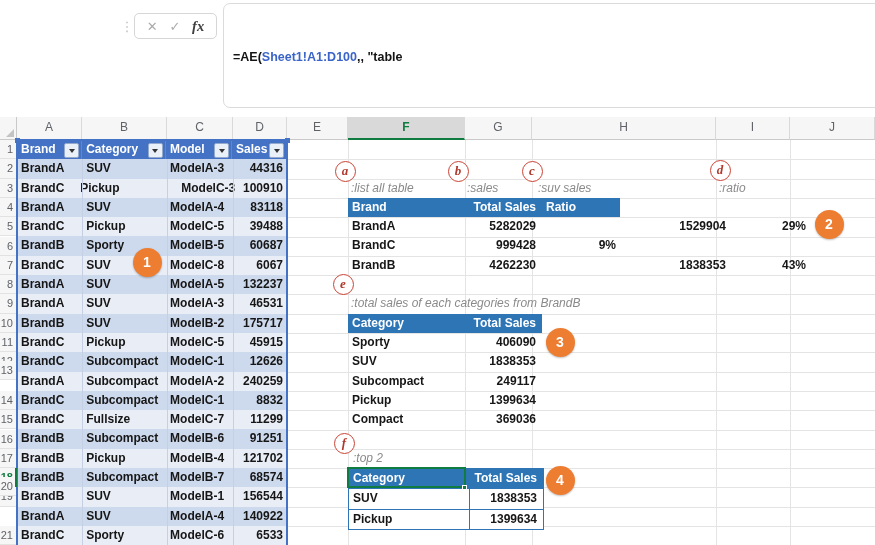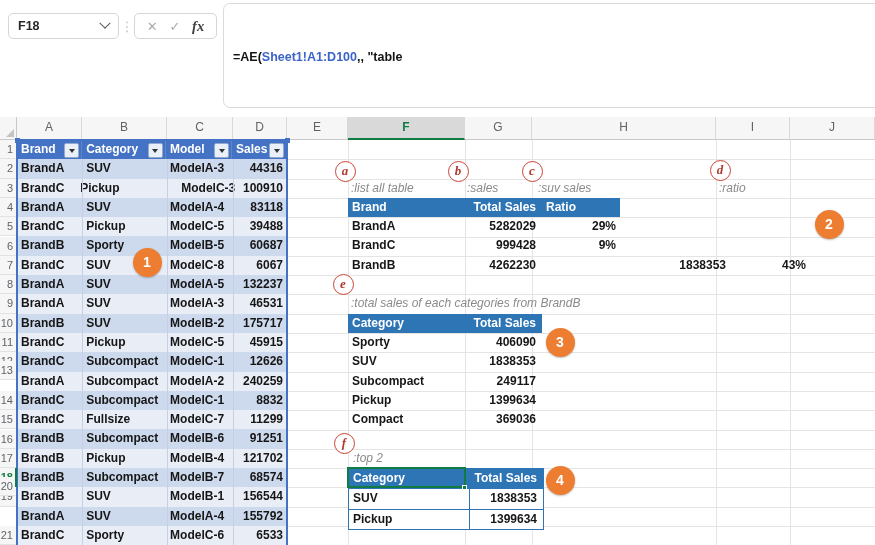--- a/index.html
+++ b/index.html
@@ -64,24 +64,20 @@
                   font-family:"Liberation Serif", serif; font-style:italic; font-size:13px; font-weight:700;
                   display:flex; align-items:center; justify-content:center; z-index:20; }
   #sel-handle { width:5px; height:5px; background:#107C41; border:1px solid #fff; z-index:11; }
   .range-handle { width:5px; height:5px; background:#4472C4; z-index:6; }
 </style>
 </head>
 <body>
 
 <div id="stage">
 
-  <div class="abs fb-box" id="name-box">
-    <span>F18</span>
-    <span class="chev"></span>
-  </div>
   <div class="abs" id="split-dots">
     <span>⋮</span>
   </div>
   <div class="abs fb-box" id="fx-box">
     <span class="xmark">✕</span>
     <span class="check">✓</span>
     <span class="fx">fx</span>
   </div>
   <div class="abs" id="formula-box">
     <div><span>=AE(</span><span class="ref">Sheet1!A1:D100</span><span>,, "table</span></div>
@@ -280,41 +276,42 @@
         <div class="mt-row band-light" style="height: 19.3px; line-height: 19.3px;">
           <div class="mt-cell" style="width: 65px;">BrandB</div>
           <div class="mt-cell" style="width: 85px;">SUV</div>
           <div class="mt-cell" style="width: 66px;">ModelB-1</div>
           <div class="mt-cell num" style="width: 54px;">156544</div>
         </div>
         <div class="mt-row band-dark" style="height: 19.3px; line-height: 19.3px;">
           <div class="mt-cell" style="width: 65px;">BrandA</div>
           <div class="mt-cell" style="width: 85px;">SUV</div>
           <div class="mt-cell" style="width: 66px;">ModelA-4</div>
-          <div class="mt-cell num" style="width: 54px;">155792</div>
+          <div class="mt-cell num" style="width: 54px;">140922</div>
         </div>
         <div class="mt-row band-light" style="height: 19.3px; line-height: 19.3px;">
           <div class="mt-cell" style="width: 65px;">BrandC</div>
           <div class="mt-cell" style="width: 85px;">Sporty</div>
           <div class="mt-cell" style="width: 66px;">ModelC-6</div>
           <div class="mt-cell num" style="width: 54px;">6533</div>
         </div>
       </div>
       <div class="abs" style="left: 82px; top: 159.3px; width: 1px; height: 386px; background: rgb(198, 208, 228); z-index: 3;"></div>
       <div class="abs" style="left: 167px; top: 159.3px; width: 1px; height: 386px; background: rgb(198, 208, 228); z-index: 3;"></div>
       <div class="abs" style="left: 233px; top: 159.3px; width: 1px; height: 386px; background: rgb(198, 208, 228); z-index: 3;"></div>
       <div class="abs" style="left: 348px; top: 197.9px; z-index: 3; border: none;">
         <div class="rt-row" style="height: 19.3px; line-height: 19.3px;">
           <div class="rt-cell rt-head al" style="width: 117px; border-right: none;">Brand</div>
           <div class="rt-cell rt-head ar" style="width: 67px; border-right: none;">Total Sales</div>
           <div class="rt-cell rt-head al" style="width: 74px; border-right: none;">Ratio</div>
         </div>
         <div class="rt-row" style="height: 19.3px; line-height: 19.3px; border-top: none; background: transparent;">
           <div class="rt-cell al" style="width: 117px; border-right: none;">BrandA</div>
           <div class="rt-cell ar" style="width: 67px; border-right: none;">5282029</div>
+          <div class="rt-cell ar" style="width: 184px; border-right: none;">1529904</div>
           <div class="rt-cell ar" style="width: 74px; border-right: none;">29%</div>
         </div>
         <div class="rt-row" style="height: 19.3px; line-height: 19.3px; border-top: none; background: transparent;">
           <div class="rt-cell al" style="width: 117px; border-right: none;">BrandC</div>
           <div class="rt-cell ar" style="width: 67px; border-right: none;">999428</div>
           <div class="rt-cell ar" style="width: 74px; border-right: none;">9%</div>
         </div>
         <div class="rt-row" style="height: 19.3px; line-height: 19.3px; border-top: none; background: transparent;">
           <div class="rt-cell al" style="width: 117px; border-right: none;">BrandB</div>
           <div class="rt-cell ar" style="width: 67px; border-right: none;">4262230</div>

